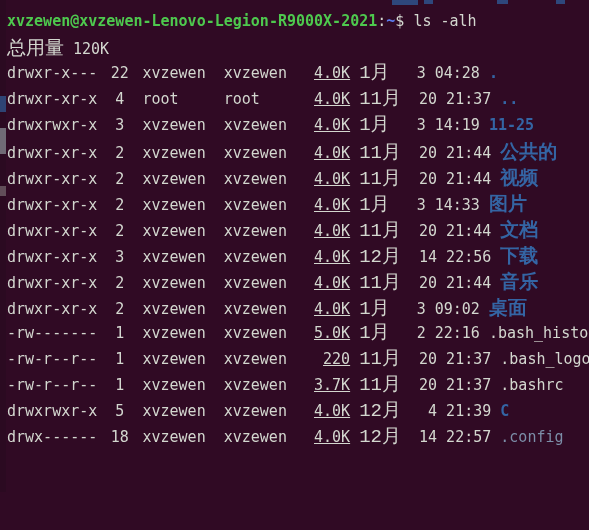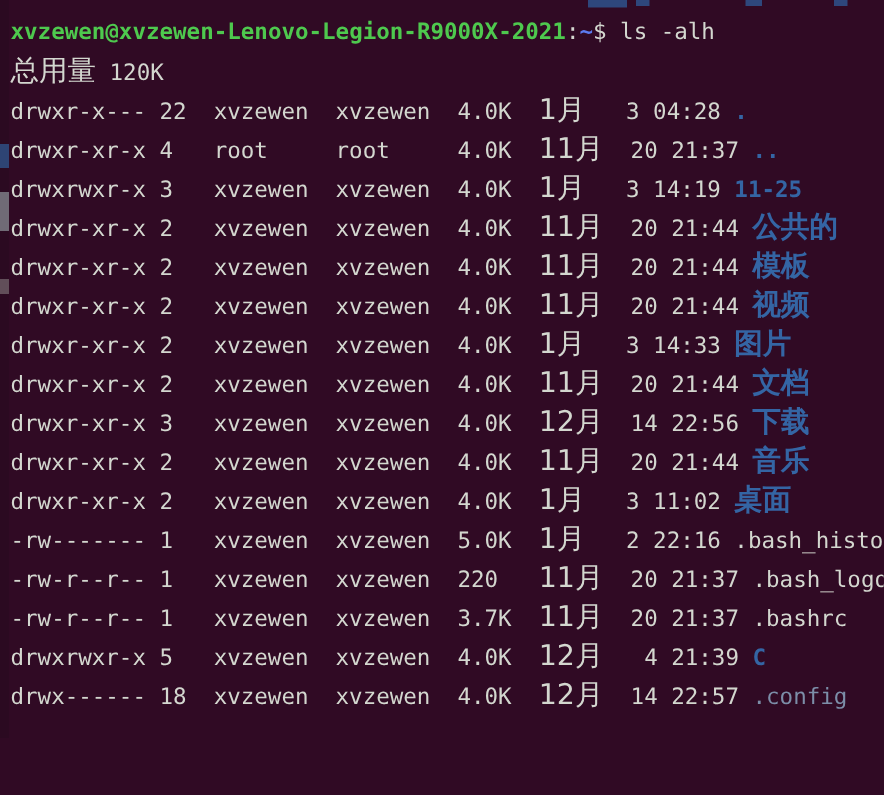--- a/index.html
+++ b/index.html
@@ -92,26 +92,26 @@
   .c-dim     { color: #7c8ea8; }
 
   .perm, .links, .owner, .group, .size, .month, .day, .time {
     color: #d3d7cf;
   }
 
   .row {
     display: block;
     white-space: pre;
   }
-  .links { display: inline-block; width: 3ch;  text-align: left; }
+  .links { display: inline-block; width: 3ch;  text-align: center; }
   .owner { display: inline-block; width: 8ch;  text-align: left; }
   .group { display: inline-block; width: 8ch;  text-align: left; }
-  .size  { display: inline-block; width: 5ch;  text-align: left; }
+  .size  { display: inline-block; width: 5ch;  text-align: right; text-decoration: underline; }
   .day   { display: inline-block; width: 3ch;  text-align: right; }
-  .month { display: inline-block; text-align: center; }
+  .month { display: inline-block; text-align: center; font-family: Liberation Mono, monospace; }
 </style>
 </head>
 <body>
 
 <div id="terminal">
 
   <div class="bg-sliver">
     <div class="flake flake-a"></div>
     <div class="flake flake-b"></div>
     <div class="flake flake-c"></div>
@@ -126,27 +126,26 @@
 
     <div class="line"><span class="ps-user">xvzewen@xvzewen-Lenovo-Legion-R9000X-2021</span><span class="ps-punct">:</span><span class="ps-path">~</span><span class="ps-dollar">$</span><span class="ps-cmd"> <span>ls -alh</span></span></div>
 
     <div class="line"><span class="cjk c-default">总用量</span><span class="c-default"> <span>120K</span></span></div>
 
     <div id="listing">
         <div class="line row"><span class="perm">drwxr-x---</span> <span class="links">22</span> <span class="owner">xvzewen</span> <span class="group">xvzewen</span> <span class="size">4.0K</span> <span class="month cjk">1月</span> <span class="day">3</span> <span class="time">04:28</span> <span class="c-dir">.</span></div>
         <div class="line row"><span class="perm">drwxr-xr-x</span> <span class="links">4</span> <span class="owner">root</span> <span class="group">root</span> <span class="size">4.0K</span> <span class="month cjk">11月</span> <span class="day">20</span> <span class="time">21:37</span> <span class="c-dir">..</span></div>
         <div class="line row"><span class="perm">drwxrwxr-x</span> <span class="links">3</span> <span class="owner">xvzewen</span> <span class="group">xvzewen</span> <span class="size">4.0K</span> <span class="month cjk">1月</span> <span class="day">3</span> <span class="time">14:19</span> <span class="c-dir">11-25</span></div>
         <div class="line row"><span class="perm">drwxr-xr-x</span> <span class="links">2</span> <span class="owner">xvzewen</span> <span class="group">xvzewen</span> <span class="size">4.0K</span> <span class="month cjk">11月</span> <span class="day">20</span> <span class="time">21:44</span> <span class="c-dir cjk">公共的</span></div>
-        <div class="line row"><span class="perm">drwxr-xr-x</span> <span class="links">2</span> <span class="owner">xvzewen</span> <span class="group">xvzewen</span> <span class="size">4.0K</span> <span class="month cjk">11月</span> <span class="day">20</span> <span class="time">21:44</span> <span class="c-dir cjk">模板</span></div>
         <div class="line row"><span class="perm">drwxr-xr-x</span> <span class="links">2</span> <span class="owner">xvzewen</span> <span class="group">xvzewen</span> <span class="size">4.0K</span> <span class="month cjk">11月</span> <span class="day">20</span> <span class="time">21:44</span> <span class="c-dir cjk">视频</span></div>
         <div class="line row"><span class="perm">drwxr-xr-x</span> <span class="links">2</span> <span class="owner">xvzewen</span> <span class="group">xvzewen</span> <span class="size">4.0K</span> <span class="month cjk">1月</span> <span class="day">3</span> <span class="time">14:33</span> <span class="c-dir cjk">图片</span></div>
         <div class="line row"><span class="perm">drwxr-xr-x</span> <span class="links">2</span> <span class="owner">xvzewen</span> <span class="group">xvzewen</span> <span class="size">4.0K</span> <span class="month cjk">11月</span> <span class="day">20</span> <span class="time">21:44</span> <span class="c-dir cjk">文档</span></div>
         <div class="line row"><span class="perm">drwxr-xr-x</span> <span class="links">3</span> <span class="owner">xvzewen</span> <span class="group">xvzewen</span> <span class="size">4.0K</span> <span class="month cjk">12月</span> <span class="day">14</span> <span class="time">22:56</span> <span class="c-dir cjk">下载</span></div>
         <div class="line row"><span class="perm">drwxr-xr-x</span> <span class="links">2</span> <span class="owner">xvzewen</span> <span class="group">xvzewen</span> <span class="size">4.0K</span> <span class="month cjk">11月</span> <span class="day">20</span> <span class="time">21:44</span> <span class="c-dir cjk">音乐</span></div>
-        <div class="line row"><span class="perm">drwxr-xr-x</span> <span class="links">2</span> <span class="owner">xvzewen</span> <span class="group">xvzewen</span> <span class="size">4.0K</span> <span class="month cjk">1月</span> <span class="day">3</span> <span class="time">11:02</span> <span class="c-dir cjk">桌面</span></div>
+        <div class="line row"><span class="perm">drwxr-xr-x</span> <span class="links">2</span> <span class="owner">xvzewen</span> <span class="group">xvzewen</span> <span class="size">4.0K</span> <span class="month cjk">1月</span> <span class="day">3</span> <span class="time">09:02</span> <span class="c-dir cjk">桌面</span></div>
         <div class="line row"><span class="perm">-rw-------</span> <span class="links">1</span> <span class="owner">xvzewen</span> <span class="group">xvzewen</span> <span class="size">5.0K</span> <span class="month cjk">1月</span> <span class="day">2</span> <span class="time">22:16</span> <span class="c-default">.bash_history</span></div>
         <div class="line row"><span class="perm">-rw-r--r--</span> <span class="links">1</span> <span class="owner">xvzewen</span> <span class="group">xvzewen</span> <span class="size">220</span> <span class="month cjk">11月</span> <span class="day">20</span> <span class="time">21:37</span> <span class="c-default">.bash_logout</span></div>
         <div class="line row"><span class="perm">-rw-r--r--</span> <span class="links">1</span> <span class="owner">xvzewen</span> <span class="group">xvzewen</span> <span class="size">3.7K</span> <span class="month cjk">11月</span> <span class="day">20</span> <span class="time">21:37</span> <span class="c-default">.bashrc</span></div>
         <div class="line row"><span class="perm">drwxrwxr-x</span> <span class="links">5</span> <span class="owner">xvzewen</span> <span class="group">xvzewen</span> <span class="size">4.0K</span> <span class="month cjk">12月</span> <span class="day">4</span> <span class="time">21:39</span> <span class="c-dir">C</span></div>
         <div class="line row"><span class="perm">drwx------</span> <span class="links">18</span> <span class="owner">xvzewen</span> <span class="group">xvzewen</span> <span class="size">4.0K</span> <span class="month cjk">12月</span> <span class="day">14</span> <span class="time">22:57</span> <span class="c-dim">.config</span></div>
       </div>
 
   </div>
 </div>
 

